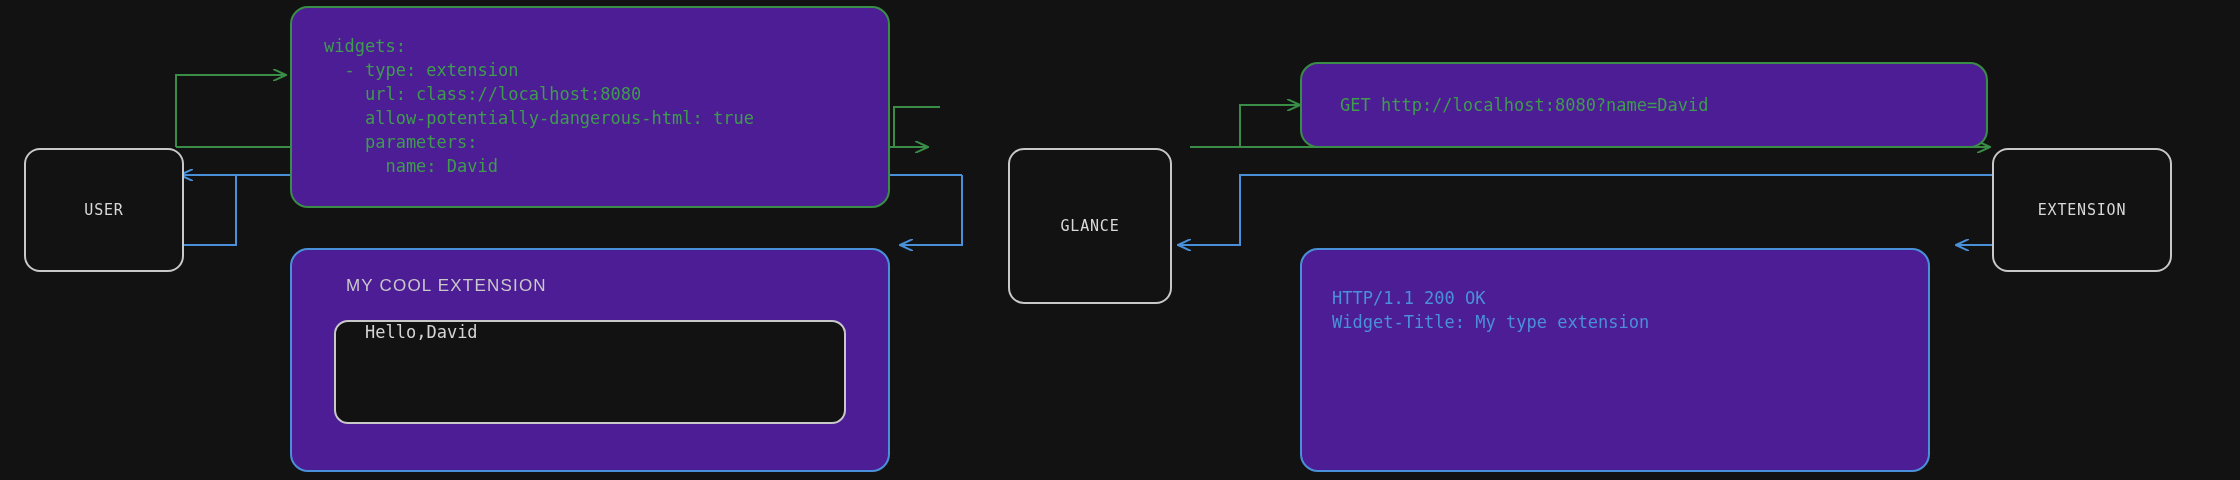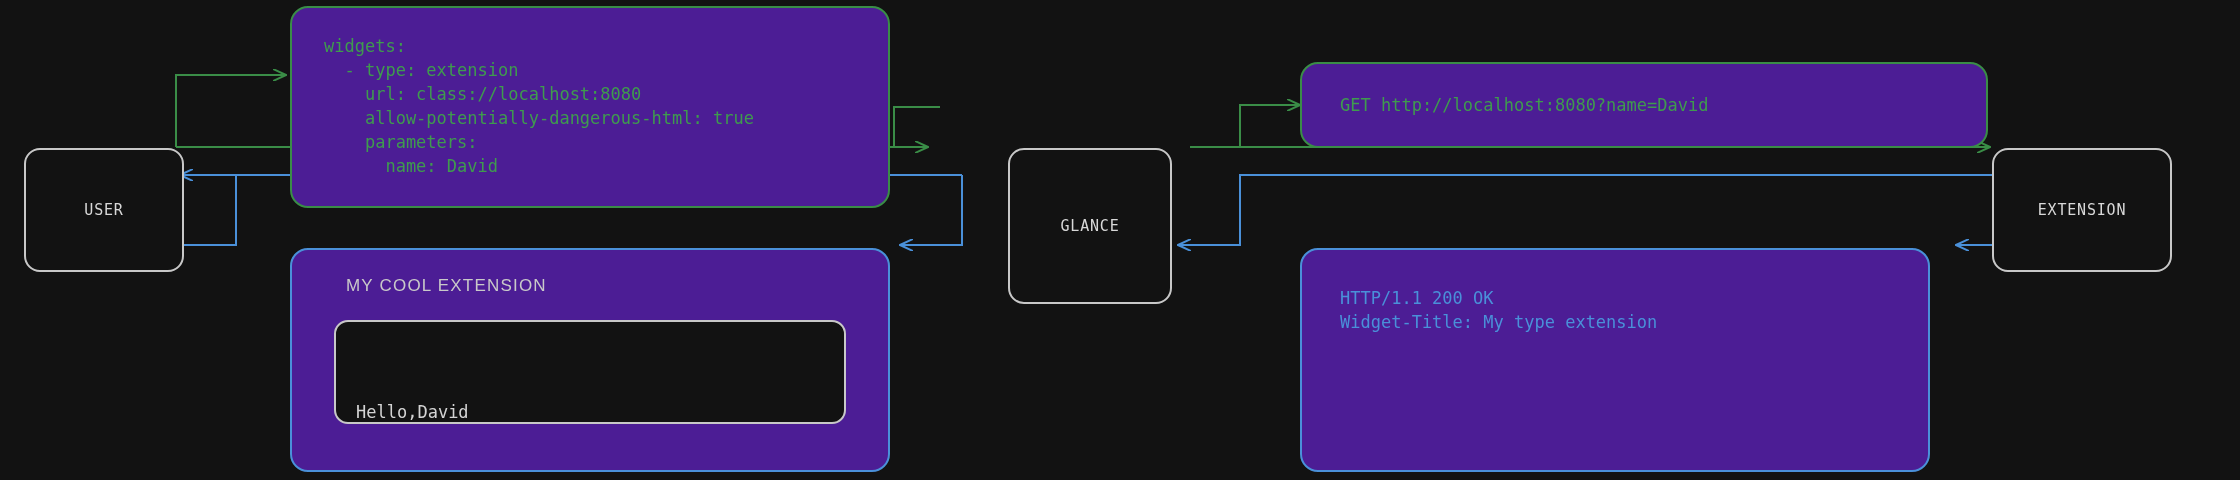--- a/index.html
+++ b/index.html
@@ -58,22 +58,22 @@
     font-size: 17px;
     letter-spacing: 1.2px;
     color: #c9c9c9;
   }
   .widget-body {
     border: 2px solid #c8c8c8;
     border-radius: 14px;
     background: #121212;
     box-sizing: border-box;
     display: flex;
-    align-items: flex-end;
-    padding-left: 20px;
+    align-items: flex-start;
+    padding-left: 29px;
   }
   .widget-body .line {
     font-family: "DejaVu Sans Mono", monospace;
     font-size: 17px;
     color: #d4d4d4;
   }
   .accent { color: #e8652a; }
   .spacer { height: 24px; }
 </style>
 </head>
@@ -155,21 +155,21 @@
     <div class="code green">    url: class://localhost:8080</div>
     <div class="code green">    allow-potentially-dangerous-html: true</div>
     <div class="code green">    parameters:</div>
     <div class="code green">      name: David</div>
   </div>
 
   <div class="panel green" style="left:1300px; top:62px; width:688px; height:86px; display:flex; align-items:center; padding-left:38px;">
     <div class="code green">GET http://localhost:8080?name=David</div>
   </div>
 
-  <div class="panel blue" style="left:1300px; top:248px; width:630px; height:224px; padding:36px 0 0 38px;">
+  <div class="panel blue" style="left:1300px; top:248px; width:630px; height:224px; padding:36px 0 0 30px;">
     <div class="code blue">HTTP/1.1 200 OK</div>
     <div class="code blue">Widget-Title: My type extension</div>
     <div class="spacer"></div>
   </div>
 
   <div class="panel blue" style="left:290px; top:248px; width:600px; height:224px; padding:26px 0 0 0;">
     <div class="widget-title" style="margin-left:54px;">MY COOL EXTENSION</div>
     <div class="widget-body" style="margin:24px 42px 0 42px; height:104px;">
       <span class="line">Hello, </span>
         <span class="line accent">David</span>

